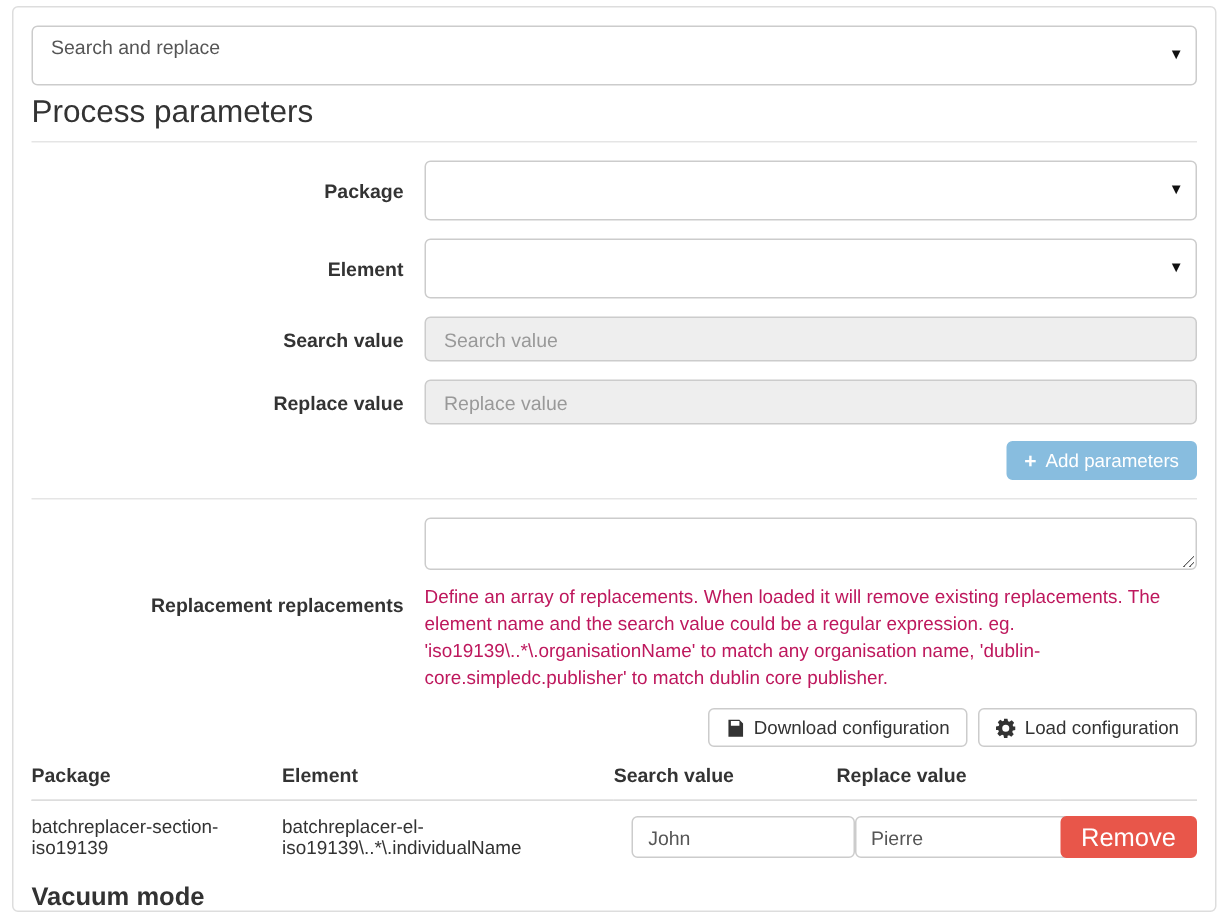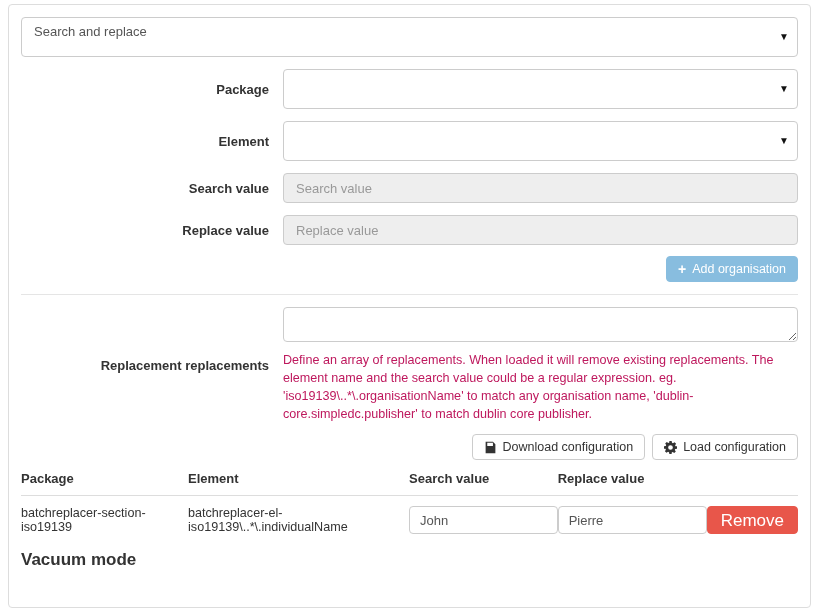--- a/index.html
+++ b/index.html
@@ -212,20 +212,21 @@
     width: 100%;
     height: 28px;
     border: 1px solid #cccccc;
     border-radius: 4px;
     background: #ffffff;
     padding: 0 10px;
     font-family: "Liberation Sans", sans-serif;
     font-size: 13px;
     color: #555555;
     outline: none;
+    margin-left: 12px;
   }
 
   .vacuum-label {
     margin-top: 16px;
     font-weight: bold;
     font-size: 17px;
     color: #333333;
   }
 
   .icon { display: inline-block; line-height: 1; }
@@ -238,20 +239,21 @@
 <div class="panel">
 
 
   <div class="panel-body">
 
     <div class="select-wrap">
       <div class="fake-select">Search and replace</div>
       <span class="caret">▼</span>
     </div>
 
+    <h3 class="section-title">Process parameters</h3>
 
     <div class="form-row">
       <div class="form-label">Package</div>
       <div class="form-field">
         <div class="select-wrap">
           <div class="fake-select"></div>
           <span class="caret">▼</span>
         </div>
       </div>
     </div>
@@ -276,21 +278,21 @@
     <div class="form-row">
       <div class="form-label">Replace value</div>
       <div class="form-field">
         <input class="form-ctl" type="text" disabled="" placeholder="Replace value" style="">
       </div>
     </div>
 
     <div class="row-right mt-10">
       <button class="btn btn-info">
         <span class="icon icon-plus">+</span>
-        <span>Add organisation</span>
+        <span>Add parameters</span>
       </button>
     </div>
 
     <hr class="divider">
 
     <div class="form-row">
       <div class="form-label">Replacement replacements</div>
       <div class="form-field">
         <textarea class="form-ctl" style=""></textarea>
         <p class="help-block">Define an array of replacements. When loaded it will remove existing replacements. The element name and the search value could be a regular expression. eg. 'iso19139\..*\.organisationName' to match any organisation name, 'dublin-core.simpledc.publisher' to match dublin core publisher.</p>

